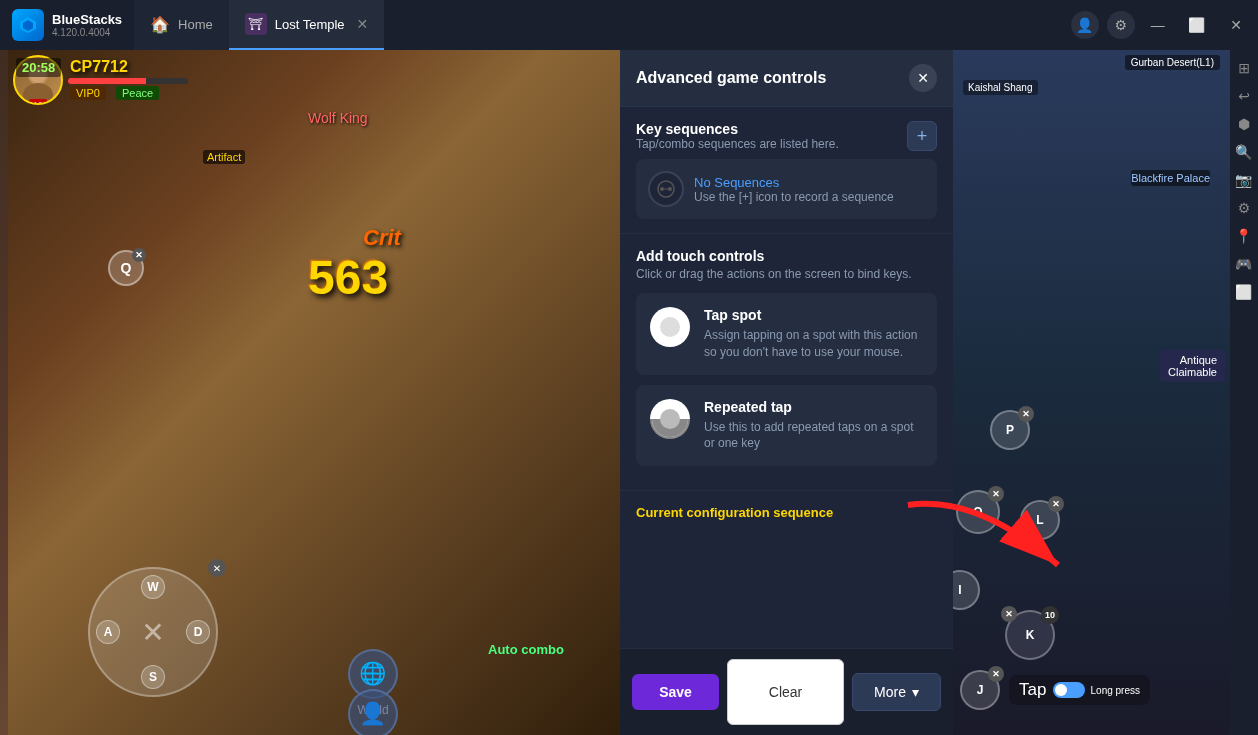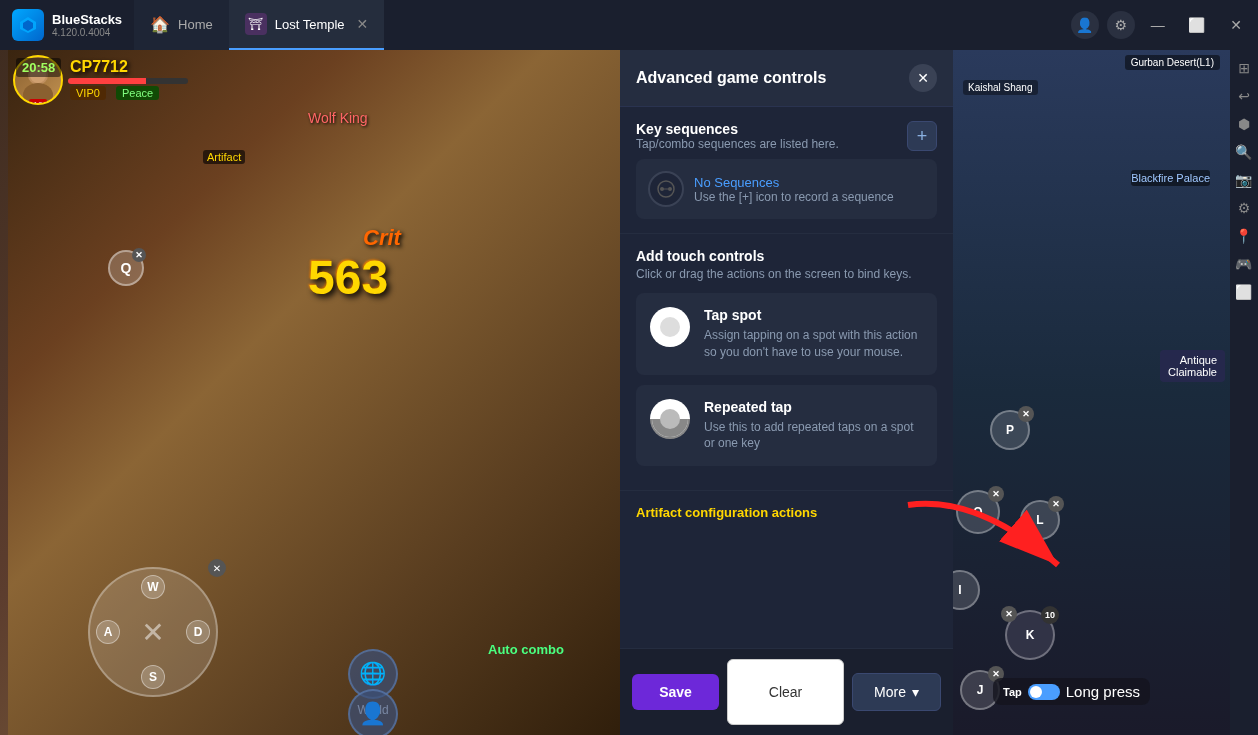--- a/index.html
+++ b/index.html
@@ -446,25 +446,25 @@
   <div class="right-btn btn-j">
     J<div class="close-x">✕</div>
   </div>
   <div class="right-btn btn-k">
     K
     <div style="position:absolute;top:-6px;right:-6px;background:#333;border-radius:50%;width:18px;height:18px;font-size:9px;display:flex;align-items:center;justify-content:center;">10</div>
     <div style="position:absolute;top:-6px;left:-6px;width:16px;height:16px;background:#555;border-radius:50%;font-size:9px;color:white;display:flex;align-items:center;justify-content:center;">✕</div>
   </div>
 
   <div class="tap-toggle">
-    <span style="color:white;font-size:11px;font-weight:bold;">Tap</span>
+    <span style="color:white;font-size:17px;">Tap</span>
     <div class="toggle-track">
       <div class="toggle-thumb"></div>
     </div>
-    <span style="color:white;font-size:15px;text-align:center;">Long press</span>
+    <span style="color:white;font-size:10px;text-align:center;">Long press</span>
   </div>
 </div>
 
 <svg class="arrow-svg" width="220" height="120" viewBox="0 0 220 120" style="position:absolute;bottom:130px;right:140px;z-index:300;">
   <defs>
     <marker id="arrowhead" markerWidth="10" markerHeight="7" refX="10" refY="3.5" orient="auto">
       <polygon points="0 0, 10 3.5, 0 7" fill="#ff2020"></polygon>
     </marker>
   </defs>
   <path d="M10,20 Q80,10 160,80" stroke="#ff2020" stroke-width="6" fill="none" marker-end="url(#arrowhead)"></path>
@@ -578,21 +578,21 @@
           </svg>
         </div>
         <div>
           <div class="control-card-title">Repeated tap</div>
           <div class="control-card-desc">Use this to add repeated taps on a spot or one key</div>
         </div>
       </div>
     </div>
 
     <div class="current-config">
-      <div class="current-config-title">Artifact configuration actions</div>
+      <div class="current-config-title">Current configuration sequence</div>
     </div>
 
   </div>
 
   <div class="modal-footer">
     <button class="btn-save">Save</button>
     <button class="btn-clear">Clear</button>
     <button class="btn-more">
       <span>More</span>
       <span>▾</span>

